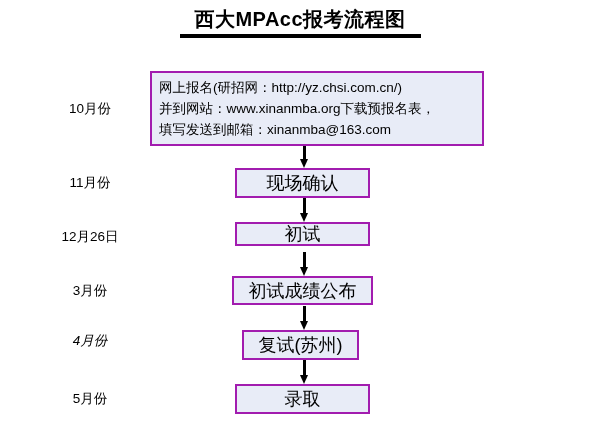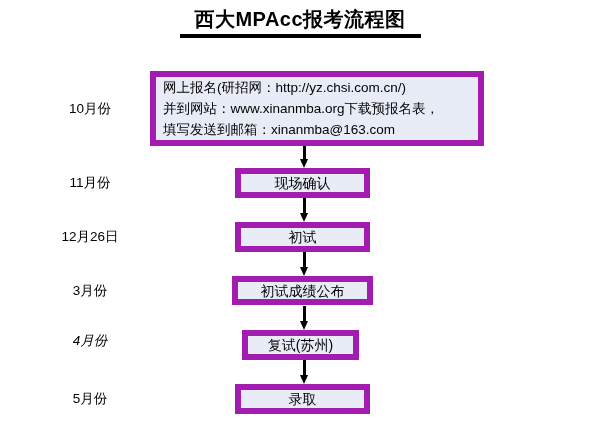--- a/index.html
+++ b/index.html
@@ -51,28 +51,28 @@
     line-height: 18px;
     color: #000000;
     white-space: nowrap;
   }
 
   
   .flow-box {
     position: absolute;
     box-sizing: border-box;
     background: #e8ecf7;
-    border: 6px solid #a21caf;
+    border: 2px solid #a21caf;
     display: flex;
     align-items: center;
     justify-content: center;
     text-align: center;
   }
   .flow-box .box-text {
-    font-size: 14px;
+    font-size: 18px;
     line-height: 20px;
     color: #000000;
     white-space: nowrap;
   }
 
   
   #box-online-registration {
     left: 150px;
     top: 71px;
     width: 334px;
@@ -84,21 +84,21 @@
     text-align: left;
     font-size: 13.5px;
     line-height: 21px;
     white-space: nowrap;
   }
   #box-online-registration .box-lines .ln {
     display: block;
   }
 
   #box-onsite-confirm   { left: 235px; top: 168px; width: 135px; height: 30px; }
-  #box-first-exam       { left: 235px; top: 222px; width: 135px; height: 30px; }
+  #box-first-exam       { left: 235px; top: 222px; width: 135px; height: 24px; }
   #box-first-exam-score { left: 232px; top: 276px; width: 141px; height: 29px; }
   #box-second-exam      { left: 242px; top: 330px; width: 117px; height: 30px; }
   #box-admission        { left: 235px; top: 384px; width: 135px; height: 30px; }
 
   
   .connector {
     position: absolute;
     left: 300px;
     width: 9px;
   }

